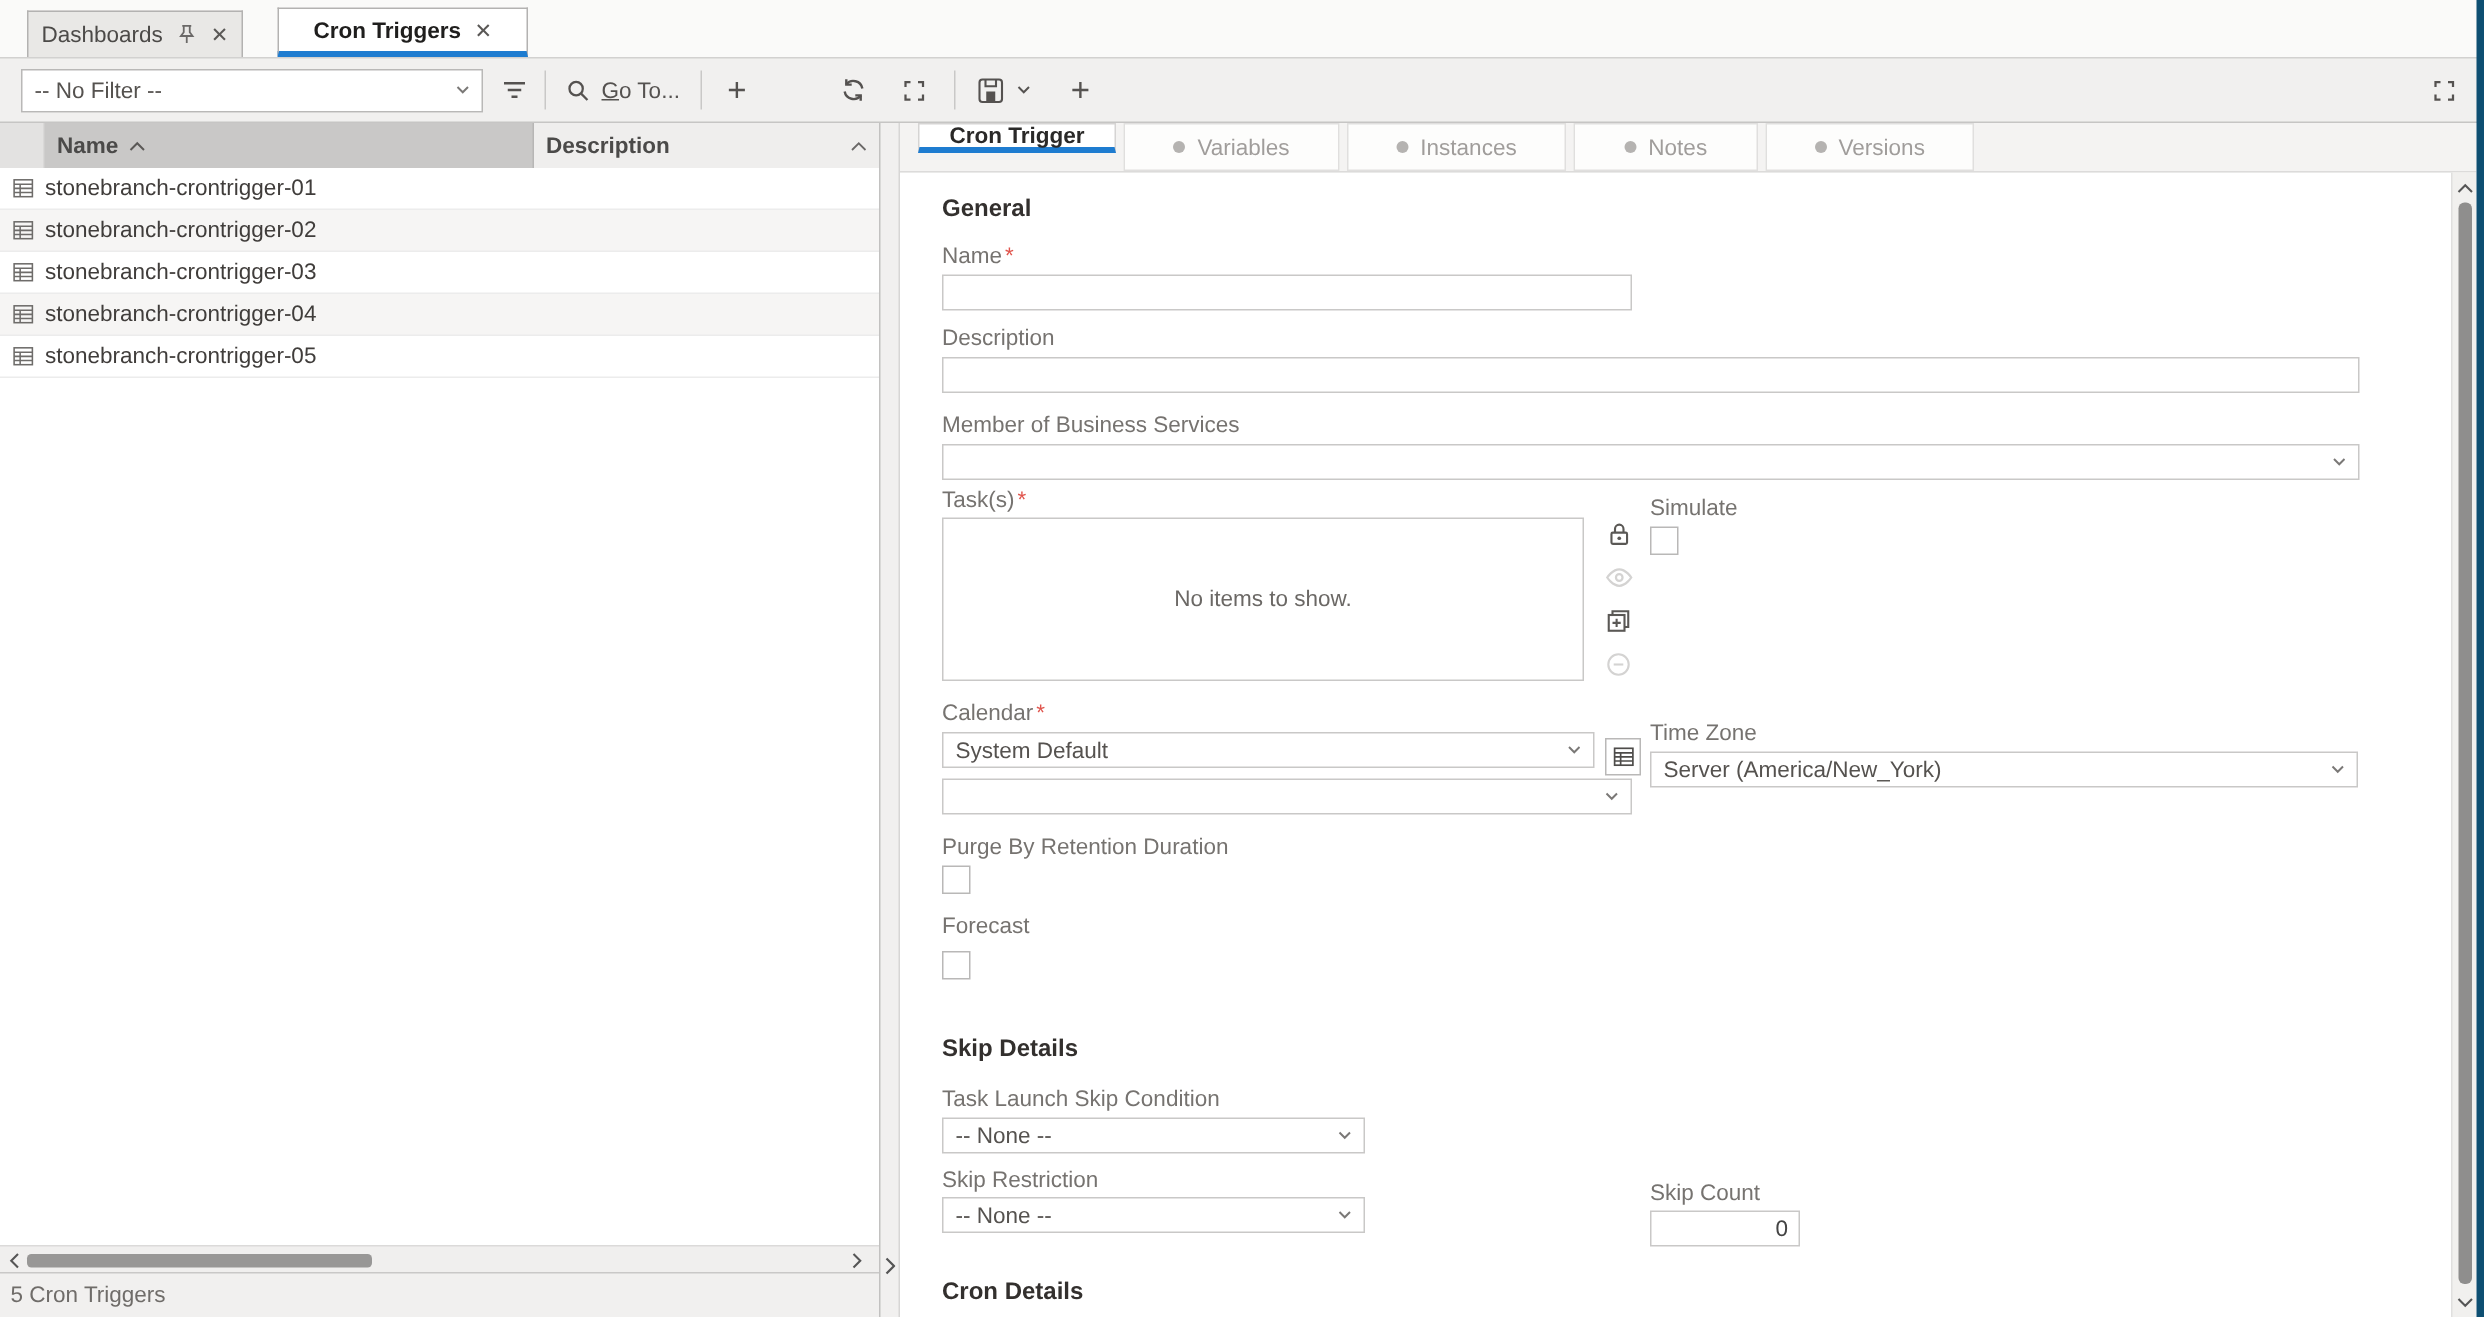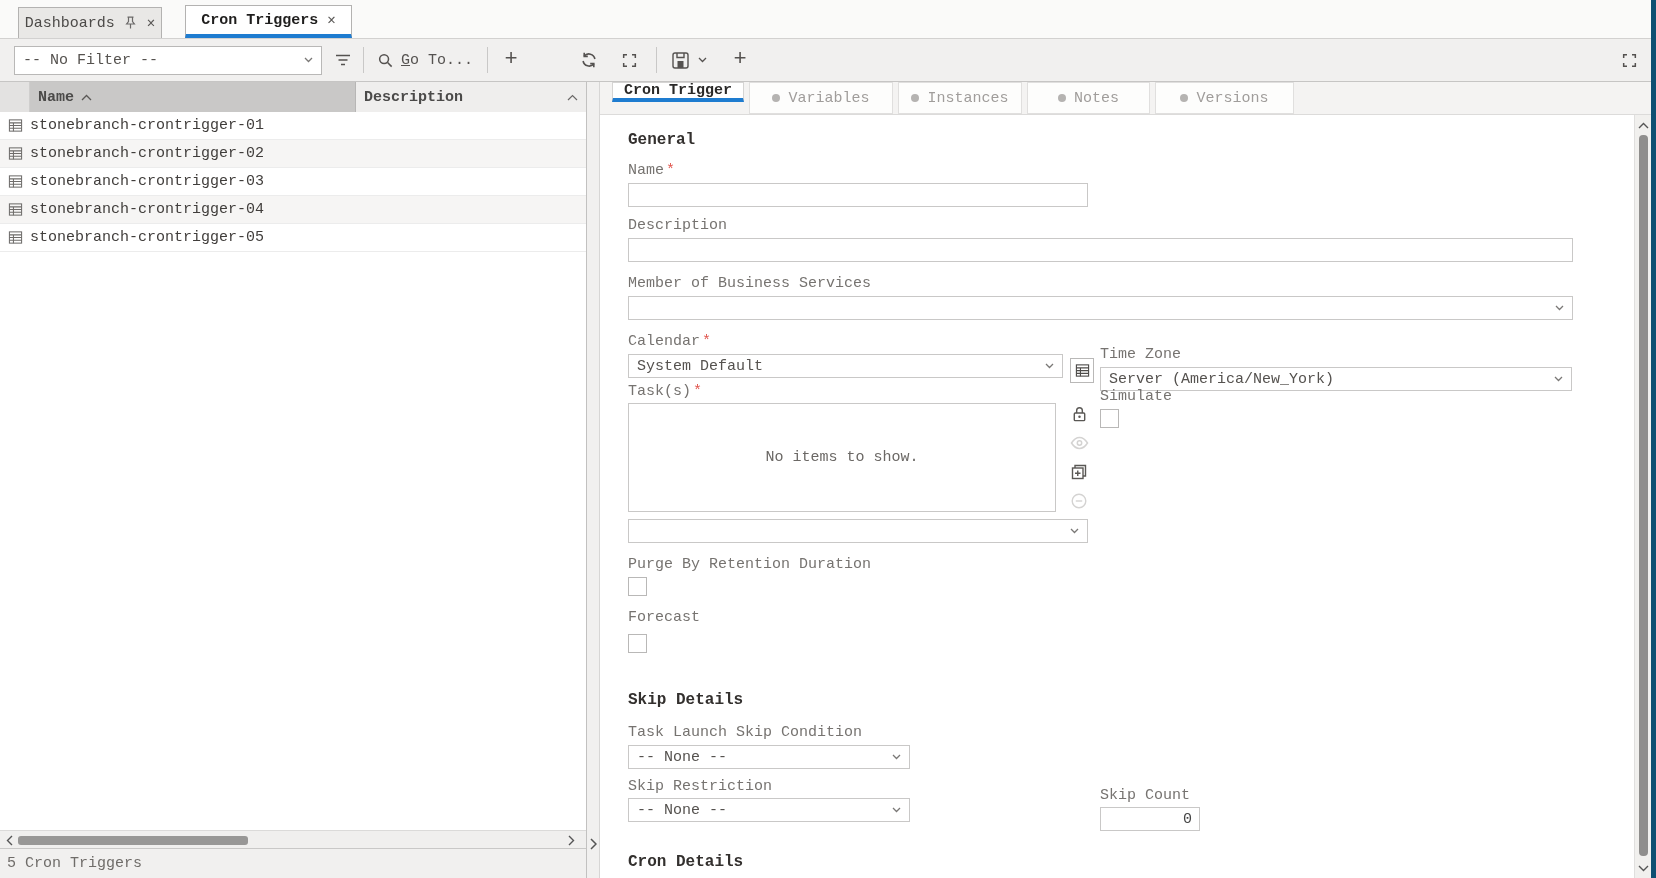--- a/index.html
+++ b/index.html
@@ -3,21 +3,21 @@
 <meta charset="utf-8">
 <style>
   :root{
     --accent:#1e7cd0;
     --winborder:#0e4f72;
     --req:#e0544c;
   }
   *{box-sizing:border-box;margin:0;padding:0;}
   html,body{width:1656px;height:878px;overflow:hidden;}
   body{font-family:"Liberation Sans","DejaVu Sans",sans-serif;font-size:15px;color:#3f3c3a;background:#fff;}
-  #app{position:relative;width:1656px;height:878px;background:#fafafa;overflow:hidden;font-family:Liberation Mono, monospace;}
+  #app{position:relative;width:1656px;height:878px;background:#fafafa;overflow:hidden;}
   svg{display:block;}
 
   
   .tabbar{position:absolute;left:0;top:0;width:100%;height:38px;background:#fafaf9;}
   .wtab{position:absolute;display:flex;align-items:center;justify-content:center;gap:9px;}
   .wtab-dash{left:18px;top:7px;width:144px;height:31px;background:#e9e8e6;border:1px solid #b3b2b1;border-bottom:none;color:#4c4a48;}
   .wtab-cron{left:185px;top:5px;width:167px;height:33px;background:#fff;border:1px solid #b3b2b1;border-bottom:4px solid var(--accent);color:#1f1e1d;font-weight:bold;}
   .tab-close{color:#5a5856;font-size:14px;font-weight:normal;line-height:1;cursor:pointer;}
 
   
@@ -55,21 +55,21 @@
   
   .divider{position:absolute;left:586px;top:82px;width:14px;bottom:0;background:#f1f0ef;border-left:1px solid #c2c1c0;border-right:1px solid #d7d6d5;}
   .div-chev{position:absolute;left:0;top:753px;width:12px;height:18px;display:flex;align-items:center;justify-content:center;color:#555;cursor:pointer;}
 
   
   .detail-panel{position:absolute;left:600px;top:82px;right:5px;bottom:0;background:#fff;overflow:hidden;}
   .dtabbar{position:absolute;left:0;top:0;right:0;height:33px;background:#f4f3f2;border-bottom:1px solid #dcdbda;display:flex;align-items:flex-start;padding-left:12px;gap:5px;}
   .dtab{height:32px;background:#fdfdfc;border:1px solid #e0dfde;display:flex;align-items:center;justify-content:center;gap:8px;color:#a09d9b;cursor:pointer;}
   .dtab .dot{width:8px;height:8px;border-radius:50%;background:#b5b3b1;}
   .dtab.active{background:#fff;border-color:#d5d4d3;border-bottom:4px solid var(--accent);color:#2a2928;font-weight:bold;height:20px;}
-  .w132{width:132px}.w144{width:144px}.w141{width:124px}.w123{width:123px}.w139{width:139px}
+  .w132{width:132px}.w144{width:144px}.w141{width:146px}.w123{width:123px}.w139{width:139px}
 
   .vscroll{position:absolute;right:0;top:33px;bottom:0;width:17px;background:#f1f0ee;border-left:1px solid #e0dfde;}
   .vs-arrow{position:absolute;left:0;width:17px;height:16px;display:flex;align-items:center;justify-content:center;color:#555;cursor:pointer;}
   .vs-up{top:2px;}.vs-down{bottom:2px;}
   .vs-thumb{position:absolute;left:4px;top:20px;bottom:22px;width:9px;background:#8f8e8d;border-radius:4px;cursor:pointer;}
   .winborder{position:absolute;right:0;top:0;width:5px;height:100%;background:var(--winborder);}
 
   
   .form{position:absolute;left:0;top:33px;right:17px;bottom:0;overflow:hidden;padding:14px 0 16px 28px;}
   .sec-h{font-size:16px;font-weight:bold;color:#33302e;}
@@ -337,20 +337,71 @@
         <span class="sel-text"></span>
         <span>
             <svg width="9" height="6" viewBox="0 0 9 6">
               <path d="M1 1l3.5 3.5L8 1" fill="none" stroke="#7a7876" stroke-width="1.3"></path>
             </svg>
           </span>
       </div>
 
       <div class="frow">
         <div>
+          <div class="lbl mt5">
+            <span>Task(s)</span><span class="req">*</span>
+          </div>
+          <div class="listbox mt3">
+            <span>No items to show.</span>
+          </div>
+        </div>
+        <div class="task-tools">
+          <span class="ttool ic-on">
+            <svg width="17" height="18" viewBox="0 0 18 18">
+                <g fill="none" stroke="currentColor" stroke-width="1.5">
+                  <rect x="3.5" y="8" width="11" height="8" rx="1"></rect>
+                  <path d="M6 8V5.4a3 3 0 0 1 6 0V8"></path>
+                </g>
+                <circle cx="9" cy="12" r="1.3" fill="currentColor"></circle>
+              </svg>
+          </span>
+          <span class="ttool ic-off">
+            <svg width="19" height="14" viewBox="0 0 19 14">
+                <g fill="none" stroke="currentColor" stroke-width="1.5">
+                  <path d="M1.5 7S5 1.5 9.5 1.5 17.5 7 17.5 7 14 12.5 9.5 12.5 1.5 7 1.5 7z"></path>
+                  <circle cx="9.5" cy="7" r="2.2"></circle>
+                </g>
+              </svg>
+          </span>
+          <span class="ttool ic-on">
+            <svg width="18" height="18" viewBox="0 0 18 18">
+                <g fill="none" stroke="currentColor" stroke-width="1.4">
+                  <path d="M5 5V2.5h10.5V13H13"></path>
+                  <rect x="2.5" y="5" width="10.5" height="10.5"></rect>
+                  <path d="M7.75 7.5v5.5M5 10.25h5.5"></path>
+                </g>
+              </svg>
+          </span>
+          <span class="ttool ic-off">
+            <svg width="18" height="18" viewBox="0 0 18 18">
+                <g fill="none" stroke="currentColor" stroke-width="1.4">
+                  <circle cx="9" cy="9" r="6.8"></circle>
+                  <path d="M5.8 9h6.4"></path>
+                </g>
+              </svg>
+          </span>
+        </div>
+        <div class="rcol">
+          <div class="lbl mt5">Simulate</div>
+          <div class="checkbox mt4"></div>
+        </div>
+      </div>
+
+      <div class="frow">
+        <div>
           <div class="lbl mt11">
             <span>Calendar</span><span class="req">*</span>
           </div>
           <div class="frow">
             <div class="sel w435 mt4">
               <span class="sel-text">System Default</span>
               <span>
                   <svg width="9" height="6" viewBox="0 0 9 6">
                     <path d="M1 1l3.5 3.5L8 1" fill="none" stroke="#7a7876" stroke-width="1.3"></path>
                   </svg>
@@ -372,71 +423,20 @@
             <span class="sel-text">Server (America/New_York)</span>
             <span>
                 <svg width="9" height="6" viewBox="0 0 9 6">
                   <path d="M1 1l3.5 3.5L8 1" fill="none" stroke="#7a7876" stroke-width="1.3"></path>
                 </svg>
               </span>
           </div>
         </div>
       </div>
 
-      <div class="frow">
-        <div>
-          <div class="lbl mt5">
-            <span>Task(s)</span><span class="req">*</span>
-          </div>
-          <div class="listbox mt3">
-            <span>No items to show.</span>
-          </div>
-        </div>
-        <div class="task-tools">
-          <span class="ttool ic-on">
-            <svg width="17" height="18" viewBox="0 0 18 18">
-                <g fill="none" stroke="currentColor" stroke-width="1.5">
-                  <rect x="3.5" y="8" width="11" height="8" rx="1"></rect>
-                  <path d="M6 8V5.4a3 3 0 0 1 6 0V8"></path>
-                </g>
-                <circle cx="9" cy="12" r="1.3" fill="currentColor"></circle>
-              </svg>
-          </span>
-          <span class="ttool ic-off">
-            <svg width="19" height="14" viewBox="0 0 19 14">
-                <g fill="none" stroke="currentColor" stroke-width="1.5">
-                  <path d="M1.5 7S5 1.5 9.5 1.5 17.5 7 17.5 7 14 12.5 9.5 12.5 1.5 7 1.5 7z"></path>
-                  <circle cx="9.5" cy="7" r="2.2"></circle>
-                </g>
-              </svg>
-          </span>
-          <span class="ttool ic-on">
-            <svg width="18" height="18" viewBox="0 0 18 18">
-                <g fill="none" stroke="currentColor" stroke-width="1.4">
-                  <path d="M5 5V2.5h10.5V13H13"></path>
-                  <rect x="2.5" y="5" width="10.5" height="10.5"></rect>
-                  <path d="M7.75 7.5v5.5M5 10.25h5.5"></path>
-                </g>
-              </svg>
-          </span>
-          <span class="ttool ic-off">
-            <svg width="18" height="18" viewBox="0 0 18 18">
-                <g fill="none" stroke="currentColor" stroke-width="1.4">
-                  <circle cx="9" cy="9" r="6.8"></circle>
-                  <path d="M5.8 9h6.4"></path>
-                </g>
-              </svg>
-          </span>
-        </div>
-        <div class="rcol">
-          <div class="lbl mt5">Simulate</div>
-          <div class="checkbox mt4"></div>
-        </div>
-      </div>
-
       <div class="sel w460 mt7">
         <span class="sel-text"></span>
         <span>
             <svg width="9" height="6" viewBox="0 0 9 6">
               <path d="M1 1l3.5 3.5L8 1" fill="none" stroke="#7a7876" stroke-width="1.3"></path>
             </svg>
           </span>
       </div>
 
       <div class="lbl mt11">Purge By Retention Duration</div>

